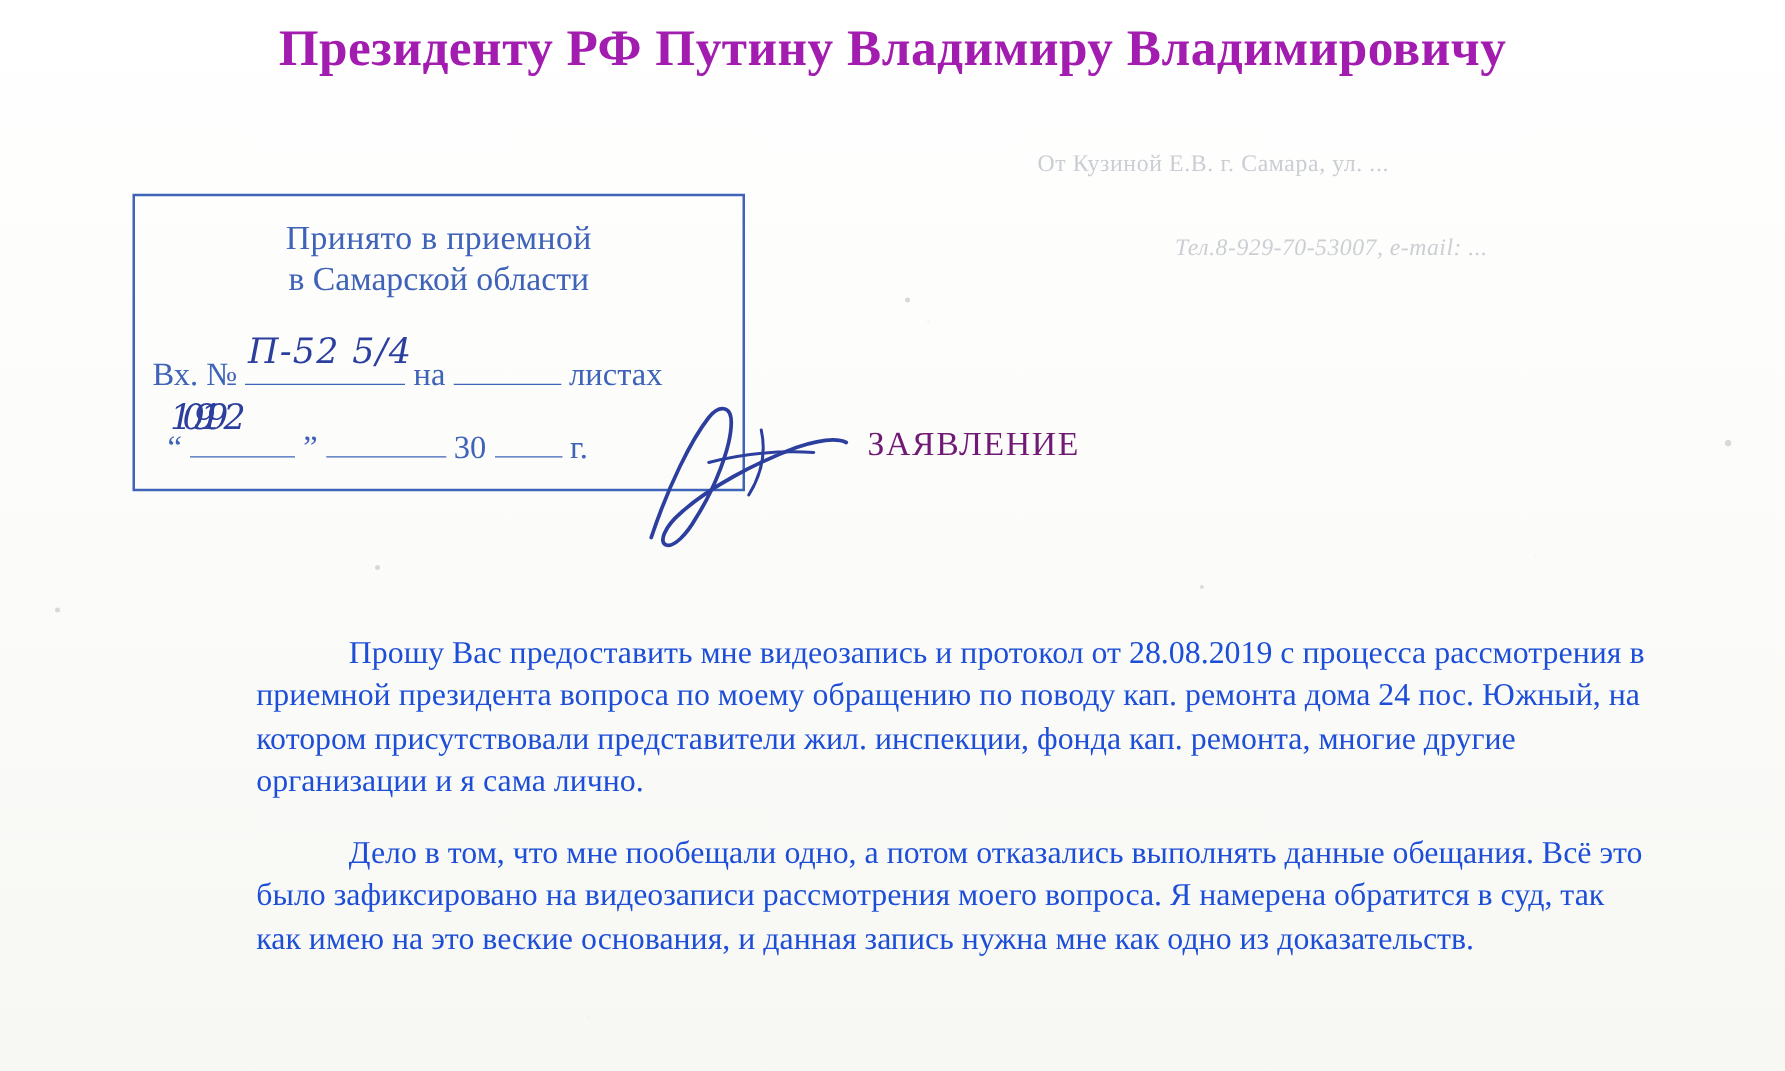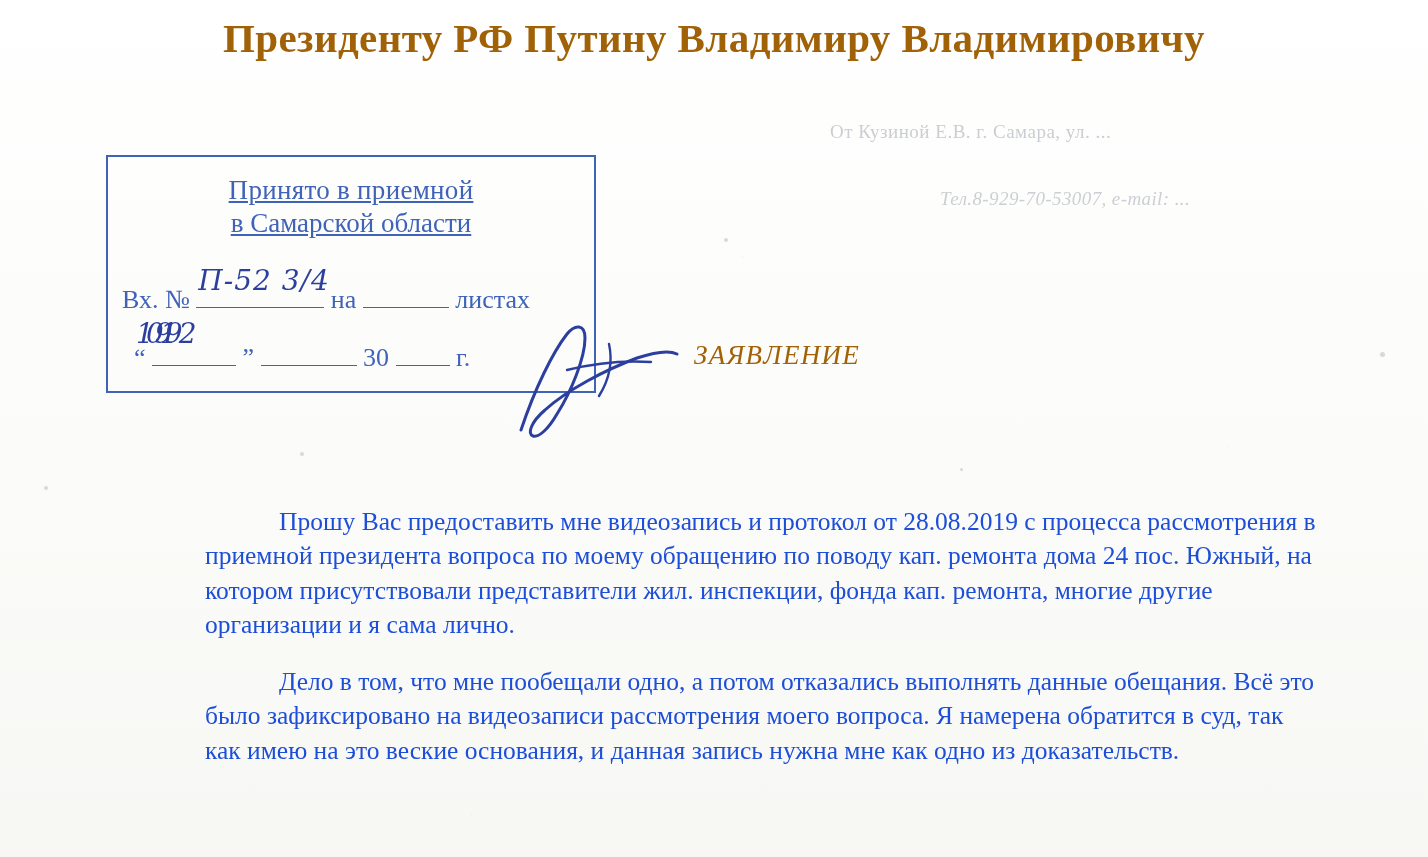--- a/index.html
+++ b/index.html
@@ -37,21 +37,21 @@
   
   .addressee {
     position: absolute;
     top: 14px;
     left: 0;
     width: 1428px;
     text-align: center;
     font-size: 41px;
     font-weight: bold;
     letter-spacing: 0.4px;
-    color: #a16207;
+    color: #a21caf;
     white-space: nowrap;
   }
 
   
   .sender-block {
     position: absolute;
     top: 118px;
     left: 830px;
     width: 560px;
     color: #b9bdc4;
@@ -70,21 +70,20 @@
   
   .stamp {
     position: absolute;
     top: 155px;
     left: 106px;
     width: 490px;
     height: 238px;
     border: 2.5px solid #3f63b8;
     color: #3f63b8;
     box-sizing: border-box;
-    text-decoration: underline;
   }
   .stamp-inner {
     padding: 18px 10px 0 10px;
     text-align: center;
   }
   .stamp-l1 {
     font-size: 27px;
     letter-spacing: 0.3px;
     line-height: 1.18;
   }
@@ -148,22 +147,21 @@
     pointer-events: none;
   }
 
   
   .doc-title {
     position: absolute;
     top: 340px;
     left: 694px;
     font-size: 27px;
     letter-spacing: 1.3px;
-    color: #a16207;
-    font-style: italic;
+    color: #701a75;
   }
 
   
   .body-text {
     position: absolute;
     top: 505px;
     left: 205px;
     width: 1112px;
     font-size: 25.5px;
     line-height: 1.35;
@@ -192,21 +190,21 @@
 
   <div class="stamp">
     <div class="stamp-inner">
       <div class="stamp-l1">Принято в приемной</div>
       <div class="stamp-l3">в Самарской области</div>
     </div>
 
     <div class="stamp-row-in">
       <span>Вх. №</span>
       <span class="rule rule-num">
-        <span class="hand hand-over">П-52 3/4</span>
+        <span class="hand hand-over">П-52 5/4</span>
       </span>
       <span>на</span>
       <span class="rule rule-sheets"></span>
       <span>листах</span>
     </div>
 
     <div class="stamp-row-date">
       <span>“</span>
       <span class="rule rule-day">
         <span class="hand hand-over" style="left:12px;">09</span>

